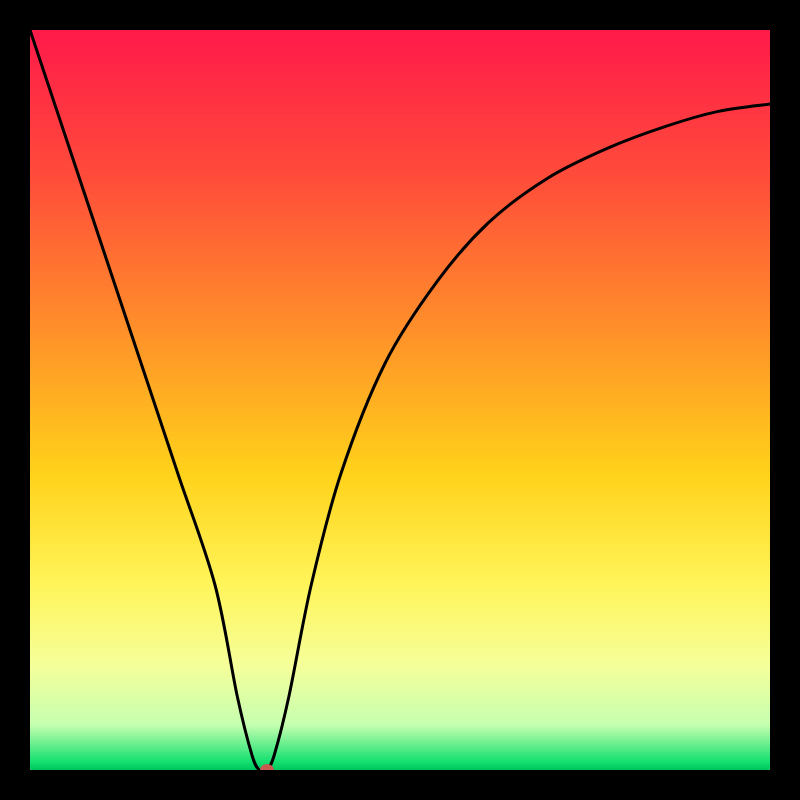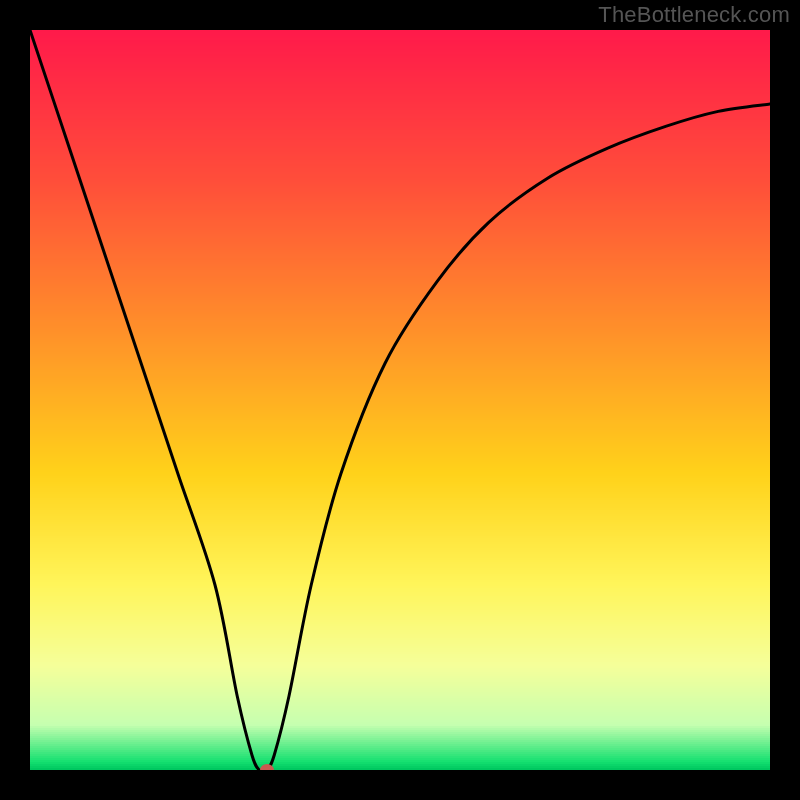--- a/index.html
+++ b/index.html
@@ -57,21 +57,20 @@
     background: #c95a50;
     z-index: 6;
     transform: translate(-50%, -50%);
   }
 </style>
 </head>
 <body>
 
 <div class="frame">
 
-  <div class="watermark">TheBottleneck.com</div>
 
   <div class="plot-area">
     <div id="gradient">
         <div class="grad-row" style="top: 0px; height: 2.6px; background: rgb(255, 26, 74);"></div>
         <div class="grad-row" style="top: 2px; height: 2.6px; background: rgb(255, 27, 74);"></div>
         <div class="grad-row" style="top: 4px; height: 2.6px; background: rgb(255, 27, 74);"></div>
         <div class="grad-row" style="top: 6px; height: 2.6px; background: rgb(255, 28, 73);"></div>
         <div class="grad-row" style="top: 8px; height: 2.6px; background: rgb(255, 29, 73);"></div>
         <div class="grad-row" style="top: 10px; height: 2.6px; background: rgb(255, 29, 73);"></div>
         <div class="grad-row" style="top: 12px; height: 2.6px; background: rgb(255, 30, 73);"></div>

